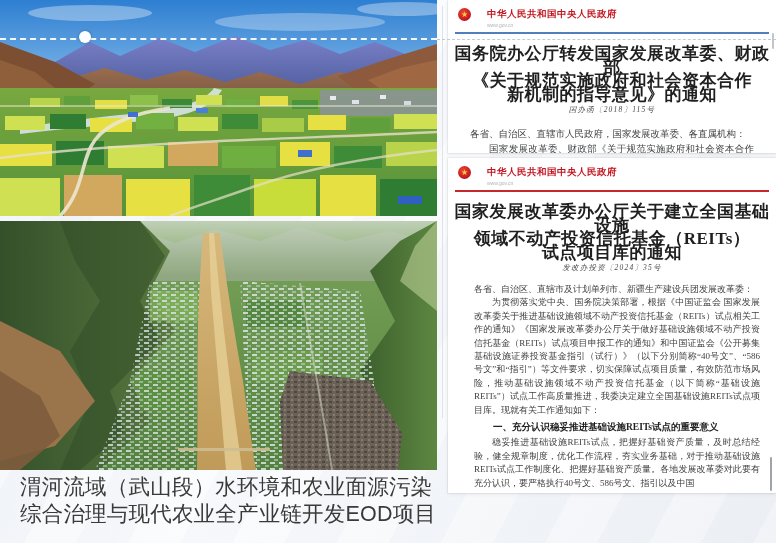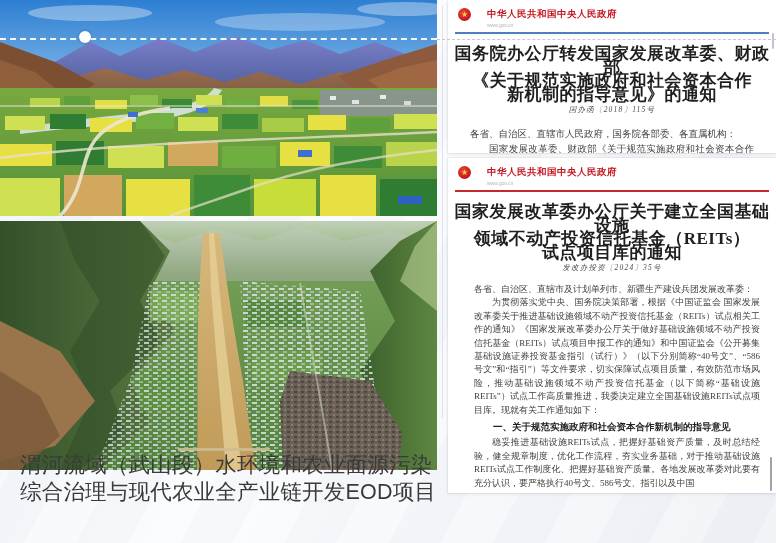--- a/index.html
+++ b/index.html
@@ -13,21 +13,21 @@
     background:repeating-linear-gradient(118deg,rgba(255,255,255,.55) 0 46px,rgba(226,232,241,.35) 46px 92px);
     opacity:.45;
   }
   
   .photo{position:absolute;left:0;width:437px;overflow:hidden;}
   .photo svg{display:block;width:100%;height:100%;}
   .photo1{top:0;height:216px;}
   .photo2{top:221px;height:249px;}
   
   .caption{
-    position:absolute;left:0;top:446px;width:437px;height:73px;
+    position:absolute;left:0;top:468px;width:437px;height:73px;
     padding:6px 0 0 20px;box-sizing:border-box;
     font-size:21.5px;line-height:27px;font-weight:400;
     color:var(--caption-text,#3a3a3a);letter-spacing:.2px;white-space:nowrap;
   }
   
   .doc-card{
     position:absolute;left:448px;width:328px;background:#fff;overflow:hidden;
     box-shadow:0 0 0 1px rgba(0,0,0,.045),0 1px 4px rgba(0,0,0,.08);
     font-family:"Liberation Serif","DejaVu Serif",serif;
   }
@@ -227,21 +227,21 @@
       </span>
     </div>
     <div class="rule rule-blue"></div>
     <div class="doc-title">
       <div>国务院办公厅转发国家发展改革委、财政部</div>
       <div>《关于规范实施政府和社会资本合作</div>
       <div>新机制的指导意见》的通知</div>
     </div>
     <div class="doc-num">国办函〔2018〕115号</div>
     <div class="doc-body">
-      <p class="doc-p">各省、自治区、直辖市人民政府，国务院各部委、各直属机构：</p>
+      <p class="doc-p">各省、自治区、直辖市人民政府，国家发展改革委、各直属机构：</p>
       <p class="doc-p indent">国家发展改革委、财政部《关于规范实施政府和社会资本合作新机制的指导意见》已经国务院同意，现转发给你们，请认真贯彻落实。</p>
     </div>
   </div>
 
   <div class="doc-card doc2">
     <div class="gov-header">
       <span class="emblem">★</span>
       <span class="gov-title-wrap">
         <span class="gov-title">中华人民共和国中央人民政府</span>
         <span class="gov-url">www.gov.cn</span>
@@ -250,21 +250,21 @@
     <div class="rule rule-red"></div>
     <div class="doc-title">
       <div>国家发展改革委办公厅关于建立全国基础设施</div>
       <div>领域不动产投资信托基金（REITs）</div>
       <div>试点项目库的通知</div>
     </div>
     <div class="doc-num">发改办投资〔2024〕35号</div>
     <div class="doc-body">
       <p class="doc-p">各省、自治区、直辖市及计划单列市、新疆生产建设兵团发展改革委：</p>
       <p class="doc-p indent">为贯彻落实党中央、国务院决策部署，根据《中国证监会 国家发展改革委关于推进基础设施领域不动产投资信托基金（REITs）试点相关工作的通知》《国家发展改革委办公厅关于做好基础设施领域不动产投资信托基金（REITs）试点项目申报工作的通知》和中国证监会《公开募集基础设施证券投资基金指引（试行）》（以下分别简称“40号文”、“586号文”和“指引”）等文件要求，切实保障试点项目质量，有效防范市场风险，推动基础设施领域不动产投资信托基金（以下简称“基础设施REITs”）试点工作高质量推进，我委决定建立全国基础设施REITs试点项目库。现就有关工作通知如下：</p>
-      <p class="doc-h">一、关于规范实施政府和社会资本合作新机制的指导意见</p>
+      <p class="doc-h">一、充分认识稳妥推进基础设施REITs试点的重要意义</p>
       <p class="doc-p indent">稳妥推进基础设施REITs试点，把握好基础资产质量，及时总结经验，健全规章制度，优化工作流程，夯实业务基础，对于推动基础设施REITs试点工作制度化、把握好基础资产质量。各地发展改革委对此要有充分认识，要严格执行40号文、586号文、指引以及中国</p>
     </div>
   </div>
 
   <div class="vdivider"></div>
   <div class="dash dash-left"></div>
   <div class="dash dash-right"></div>
   <div class="dot"></div>
   <div class="thumb thumb-top"></div>
   <div class="thumb thumb-bottom"></div>

